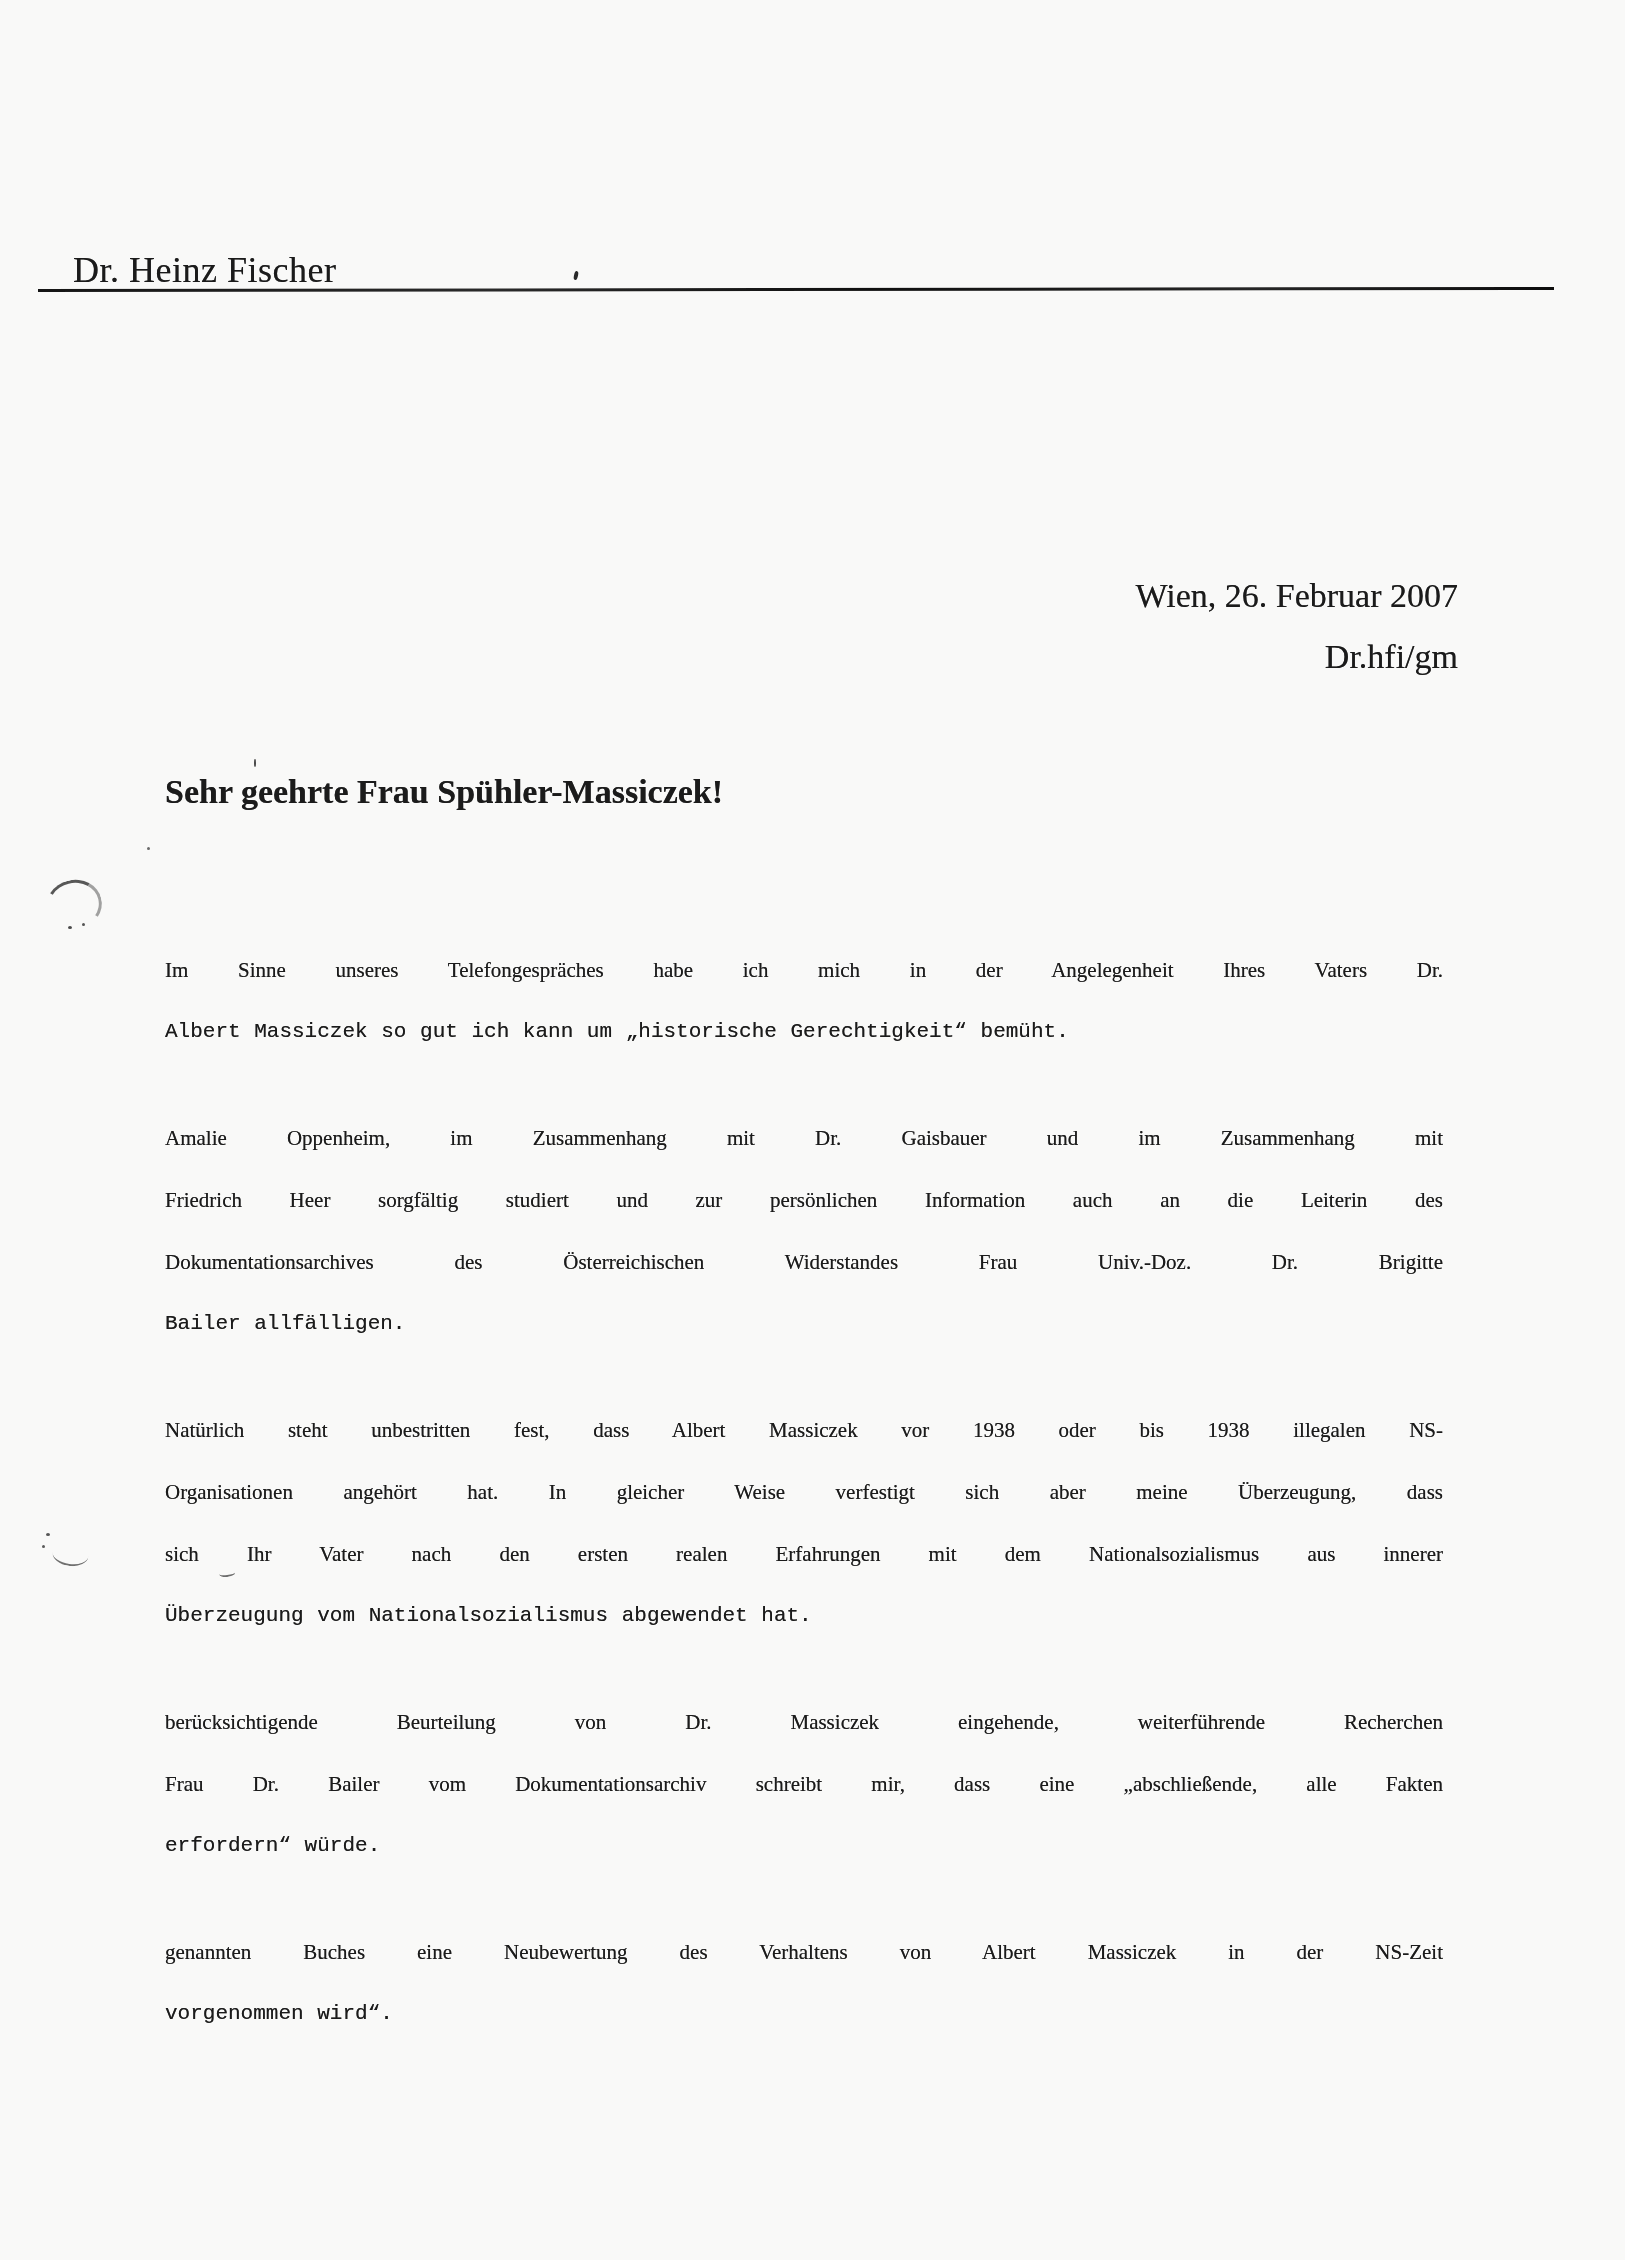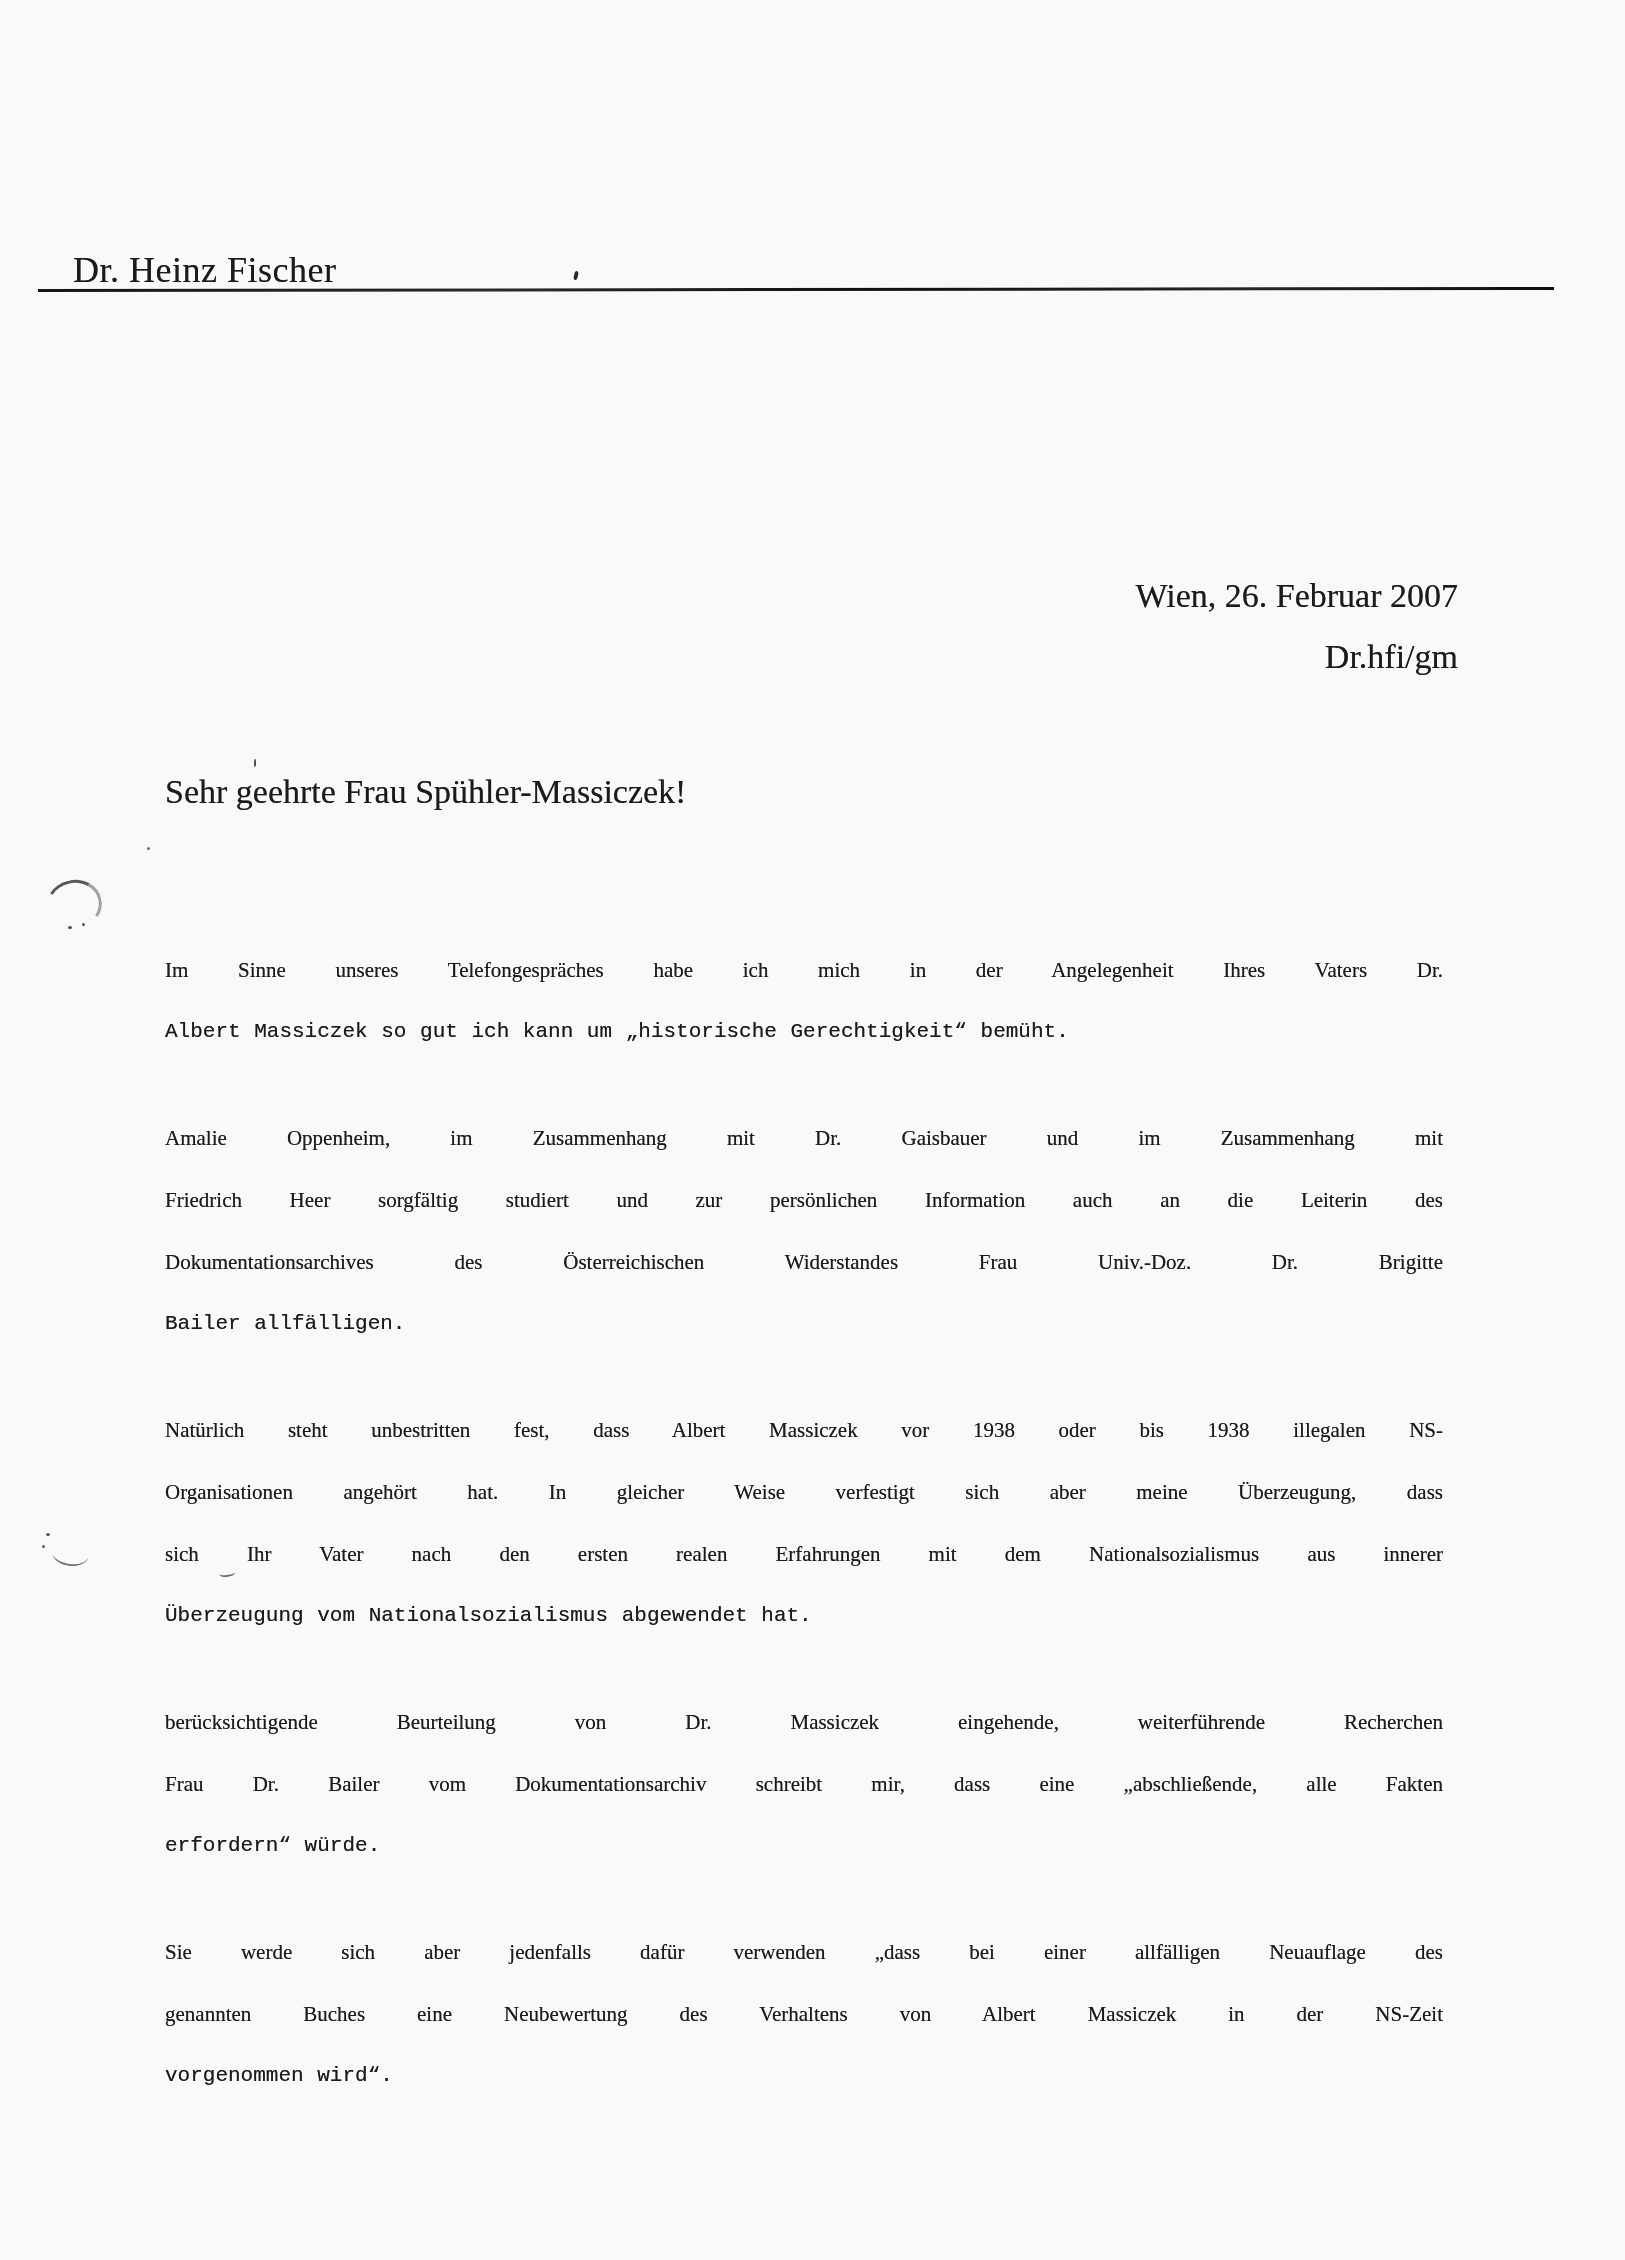--- a/index.html
+++ b/index.html
@@ -31,20 +31,21 @@
     text-align: right;
     font-size: 34px;
     line-height: 61px;
     white-space: nowrap;
     margin-left: 48px;
   }
   .salutation {
     left: 165px; top: 773px;
     font-size: 34px;
     white-space: nowrap;
+    font-weight: bold;
   }
   .body-text {
     left: 165px; top: 939px;
     width: 1278px;
     font-size: 21px;
     line-height: 62px;
     word-spacing: 1px;
   }
   .para { margin: 0 0 44px 0; }
   .line { height: 62px; overflow: hidden; }
@@ -115,21 +116,20 @@
       <div class="line just">Organisationen angehört hat. In gleicher Weise verfestigt sich aber meine Überzeugung, dass</div>
       <div class="line just">sich Ihr Vater nach den ersten realen Erfahrungen mit dem Nationalsozialismus aus innerer</div>
       <div class="line last">Überzeugung vom Nationalsozialismus abgewendet hat.</div>
     </div>
     <div class="para">
       <div class="line just">berücksichtigende Beurteilung von Dr. Massiczek eingehende, weiterführende Recherchen</div>
       <div class="line just">Frau Dr. Bailer vom Dokumentationsarchiv schreibt mir, dass eine „abschließende, alle Fakten</div>
       <div class="line last">erfordern“ würde.</div>
     </div>
     <div class="para">
-      <div class="line just">Sie werde sich aber jedenfalls dafür verwenden „dass bei einer allfälligen Neuauflage des</div>
       <div class="line just">genannten Buches eine Neubewertung des Verhaltens von Albert Massiczek in der NS-Zeit</div>
       <div class="line last">vorgenommen wird“.</div>
     </div>
   </div>
 
 <div class="abs punch-arc"></div>
 <div class="abs punch-dot-a"></div>
 <div class="abs punch-dot-b"></div>
 <div class="abs squiggle"></div>
 <div class="abs sq-dot-a"></div>

